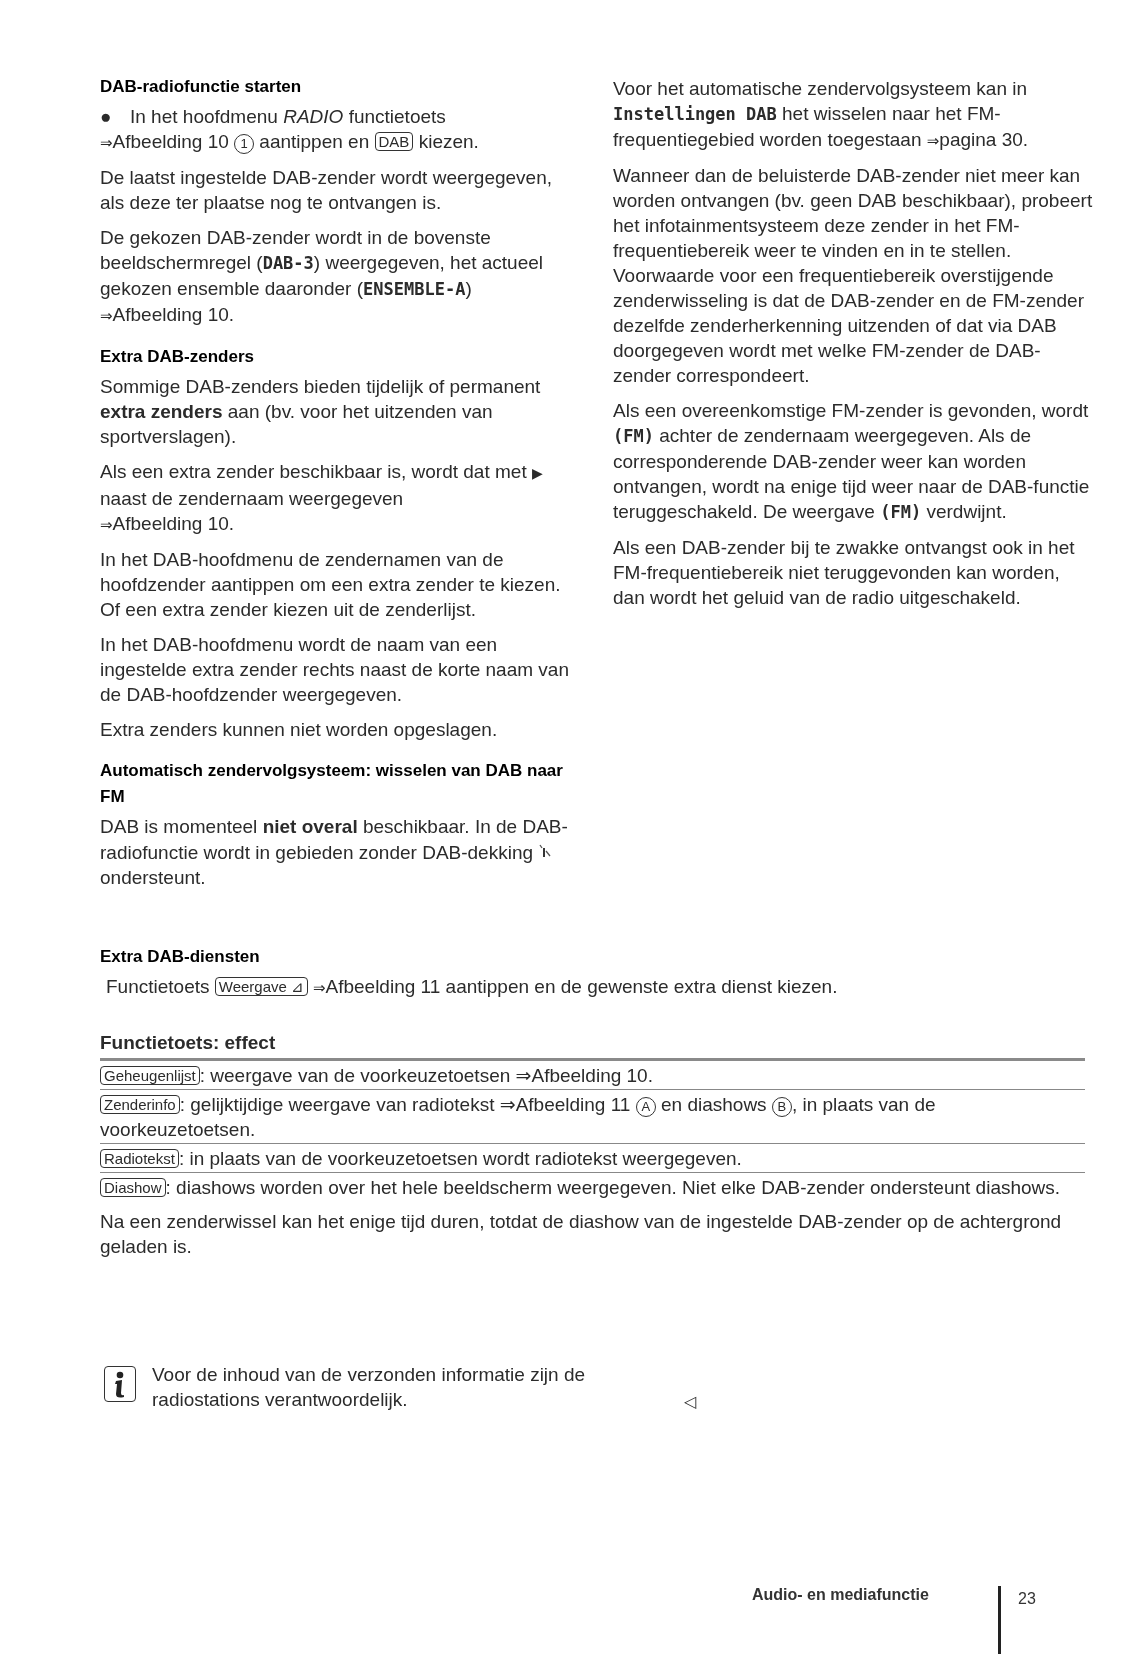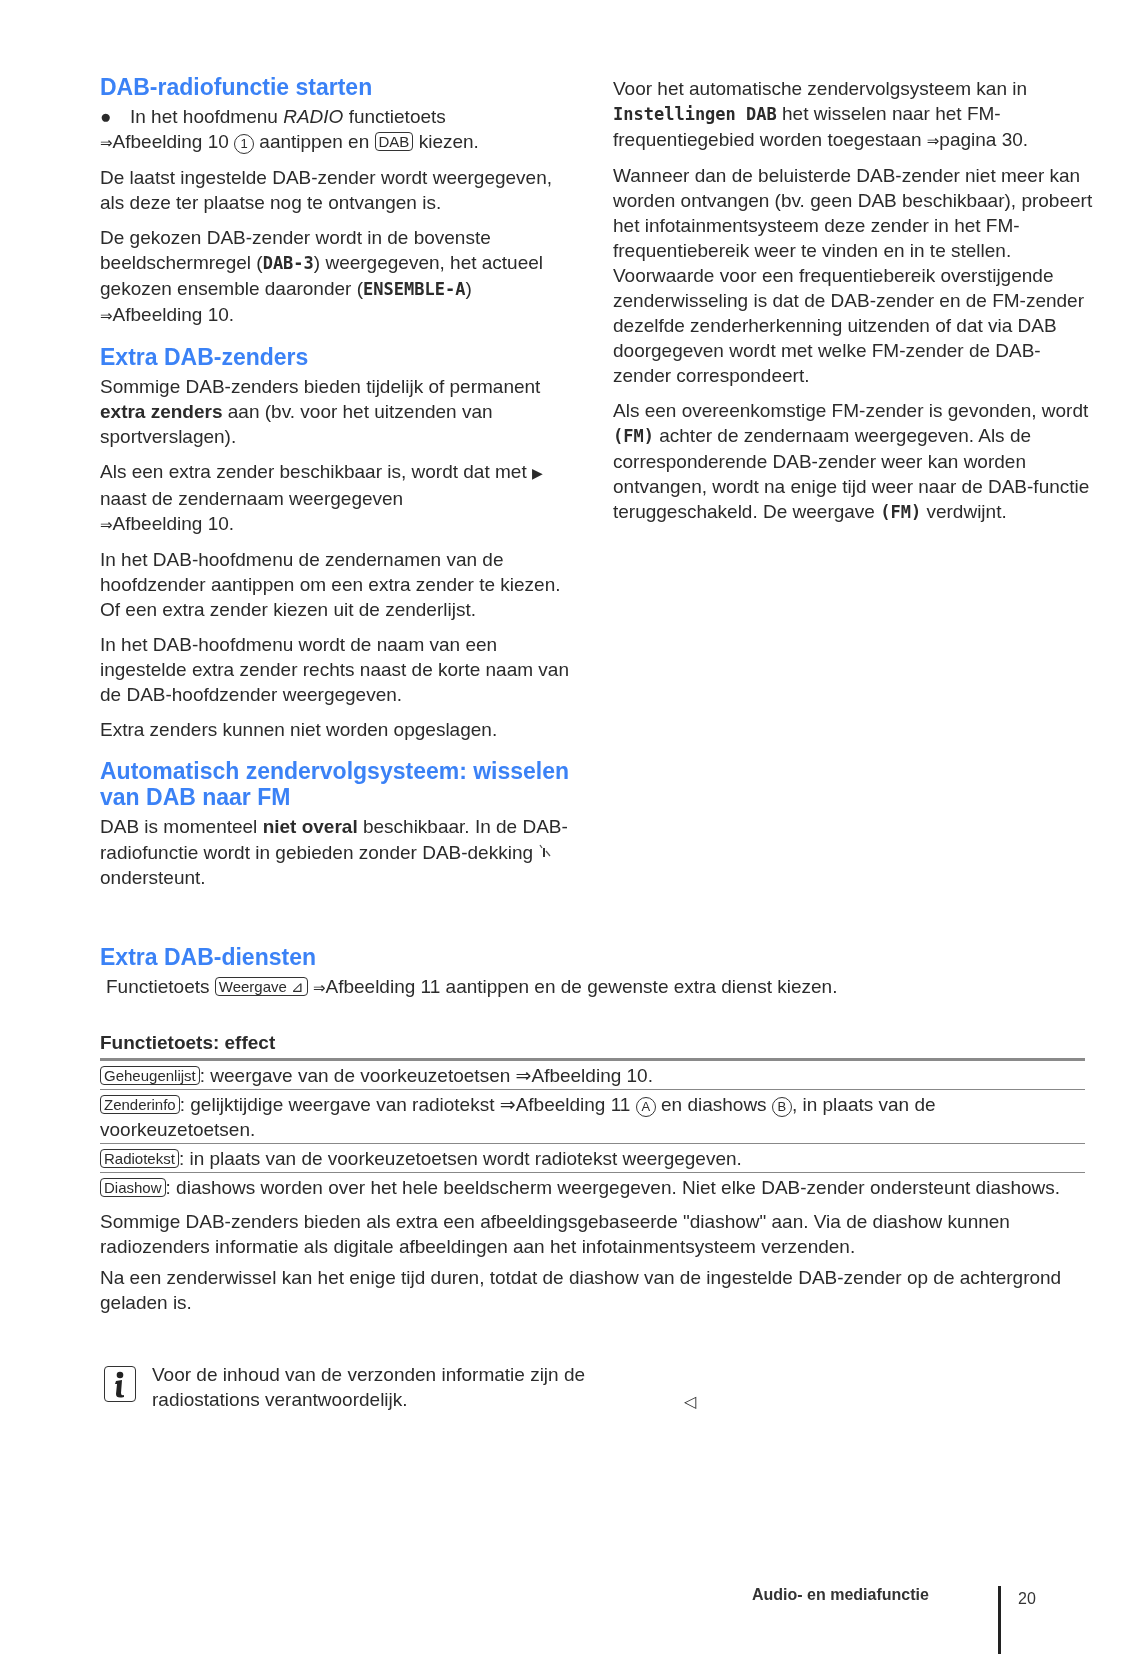--- a/index.html
+++ b/index.html
@@ -4,21 +4,21 @@
 <style>
   html, body { margin: 0; padding: 0; background: #ffffff; }
   body {
     width: 1142px; height: 1654px; position: relative; overflow: hidden;
     font-family: "Liberation Sans", sans-serif; color: #2b2b2b;
   }
   .col { position: absolute; font-size: 19px; line-height: 25px; }
   .col-left { left: 100px; top: 74px; width: 470px; }
   .col-right { left: 613px; top: 76px; width: 480px; }
   .full { position: absolute; left: 100px; width: 985px; font-size: 19px; line-height: 25px; }
-  h2 { font-size: 23px; font-weight: bold; margin: 0 0 4px 0; line-height: 26px; color: #3b82f6; }
+  h2 { font-size: 17px; font-weight: bold; margin: 0 0 4px 0; line-height: 26px; color: #000000; }
   p { margin: 0 0 10px 0; }
   .mono { font-family: "DejaVu Sans Mono", monospace; font-weight: bold; font-size: 17px; }
   .bold { font-weight: bold; }
   .ital { font-style: italic; }
   .key {
     display: inline-block; border: 1.3px solid #333; border-radius: 4px;
     font-size: 15px; line-height: 17px; padding: 0 3px; vertical-align: 1px;
   }
   .circ {
     display: inline-block; width: 18px; height: 18px; border: 1.3px solid #333;
@@ -81,20 +81,21 @@
 </div>
 
 <div class="col col-right">
   <p>
     <span>Voor het automatische zendervolgsysteem kan in </span><span class="mono">Instellingen DAB</span><span> het wisselen naar het FM-frequentiegebied worden toegestaan </span><span class="arrow">⇒</span><span>pagina 30.</span>
   </p>
   <p>Wanneer dan de beluisterde DAB-zender niet meer kan worden ontvangen (bv. geen DAB beschikbaar), probeert het infotainmentsysteem deze zender in het FM-frequentiebereik weer te vinden en in te stellen. Voorwaarde voor een frequentiebereik overstijgende zenderwisseling is dat de DAB-zender en de FM-zender dezelfde zenderherkenning uitzenden of dat via DAB doorgegeven wordt met welke FM-zender de DAB-zender correspondeert.</p>
   <p>
     <span>Als een overeenkomstige FM-zender is gevonden, wordt </span><span class="mono">(FM)</span><span> achter de zendernaam weergegeven. Als de corresponderende DAB-zender weer kan worden ontvangen, wordt na enige tijd weer naar de DAB-functie teruggeschakeld. De weergave </span><span class="mono">(FM)</span><span> verdwijnt.</span>
   </p>
+  <p>Als een DAB-zender bij te zwakke ontvangst ook in het FM-frequentiebereik niet teruggevonden kan worden, dan wordt het geluid van de radio uitgeschakeld.</p>
 </div>
 
 <div class="full" style="top:944px;">
   <h2>Extra DAB-diensten</h2>
   <p style="margin-left:6px;">
     <span>Functietoets </span><span class="key">Weergave ⊿</span>
     <span class="arrow">⇒</span><span>Afbeelding 11 aantippen en de gewenste extra dienst kiezen.</span>
   </p>
 </div>
 
@@ -105,30 +106,29 @@
   </div>
   <div class="tbl-row">
     <span class="key">Zenderinfo</span><span>: gelijktijdige weergave van radiotekst ⇒Afbeelding 11 </span><span class="circ">A</span><span> en diashows </span><span class="circ">B</span><span>, in plaats van de voorkeuzetoetsen.</span>
   </div>
   <div class="tbl-row">
     <span class="key">Radiotekst</span><span>: in plaats van de voorkeuzetoetsen wordt radiotekst weergegeven.</span>
   </div>
   <div class="tbl-row last" style="margin-bottom:8px;">
     <span class="key">Diashow</span><span>: diashows worden over het hele beeldscherm weergegeven. Niet elke DAB-zender ondersteunt diashows.</span>
   </div>
-  <p style="margin-bottom:6px;">Sommige DAB-zenders bieden als extra een afbeeldingsgebaseerde "diashow" aan. Via de diashow kunnen radiozenders informatie als digitale afbeeldingen aan het infotainmentsysteem verzenden.</p>
   <p>Na een zenderwissel kan het enige tijd duren, totdat de diashow van de ingestelde DAB-zender op de achtergrond geladen is.</p>
 </div>
 
 <div class="info-box">
   <div class="info-icon">
     <svg width="30" height="34" viewBox="0 0 30 34">
         <circle cx="15" cy="8" r="3.3" fill="#222"></circle>
         <path d="M11 14 L17 13 L16 26 Q16 29 19 28 L19 30 Q11 32 11 27 L12 17 L10 17 Z" fill="#222"></path>
       </svg>
   </div>
   <div class="info-text">Voor de inhoud van de verzonden informatie zijn de radiostations verantwoordelijk.</div>
   <span class="end-mark">◁</span>
 </div>
 
 <div class="footer-title">Audio- en mediafunctie</div>
 <div class="footer-bar"></div>
-<div class="footer-page">20</div>
+<div class="footer-page">23</div>
 
 </body></html>

